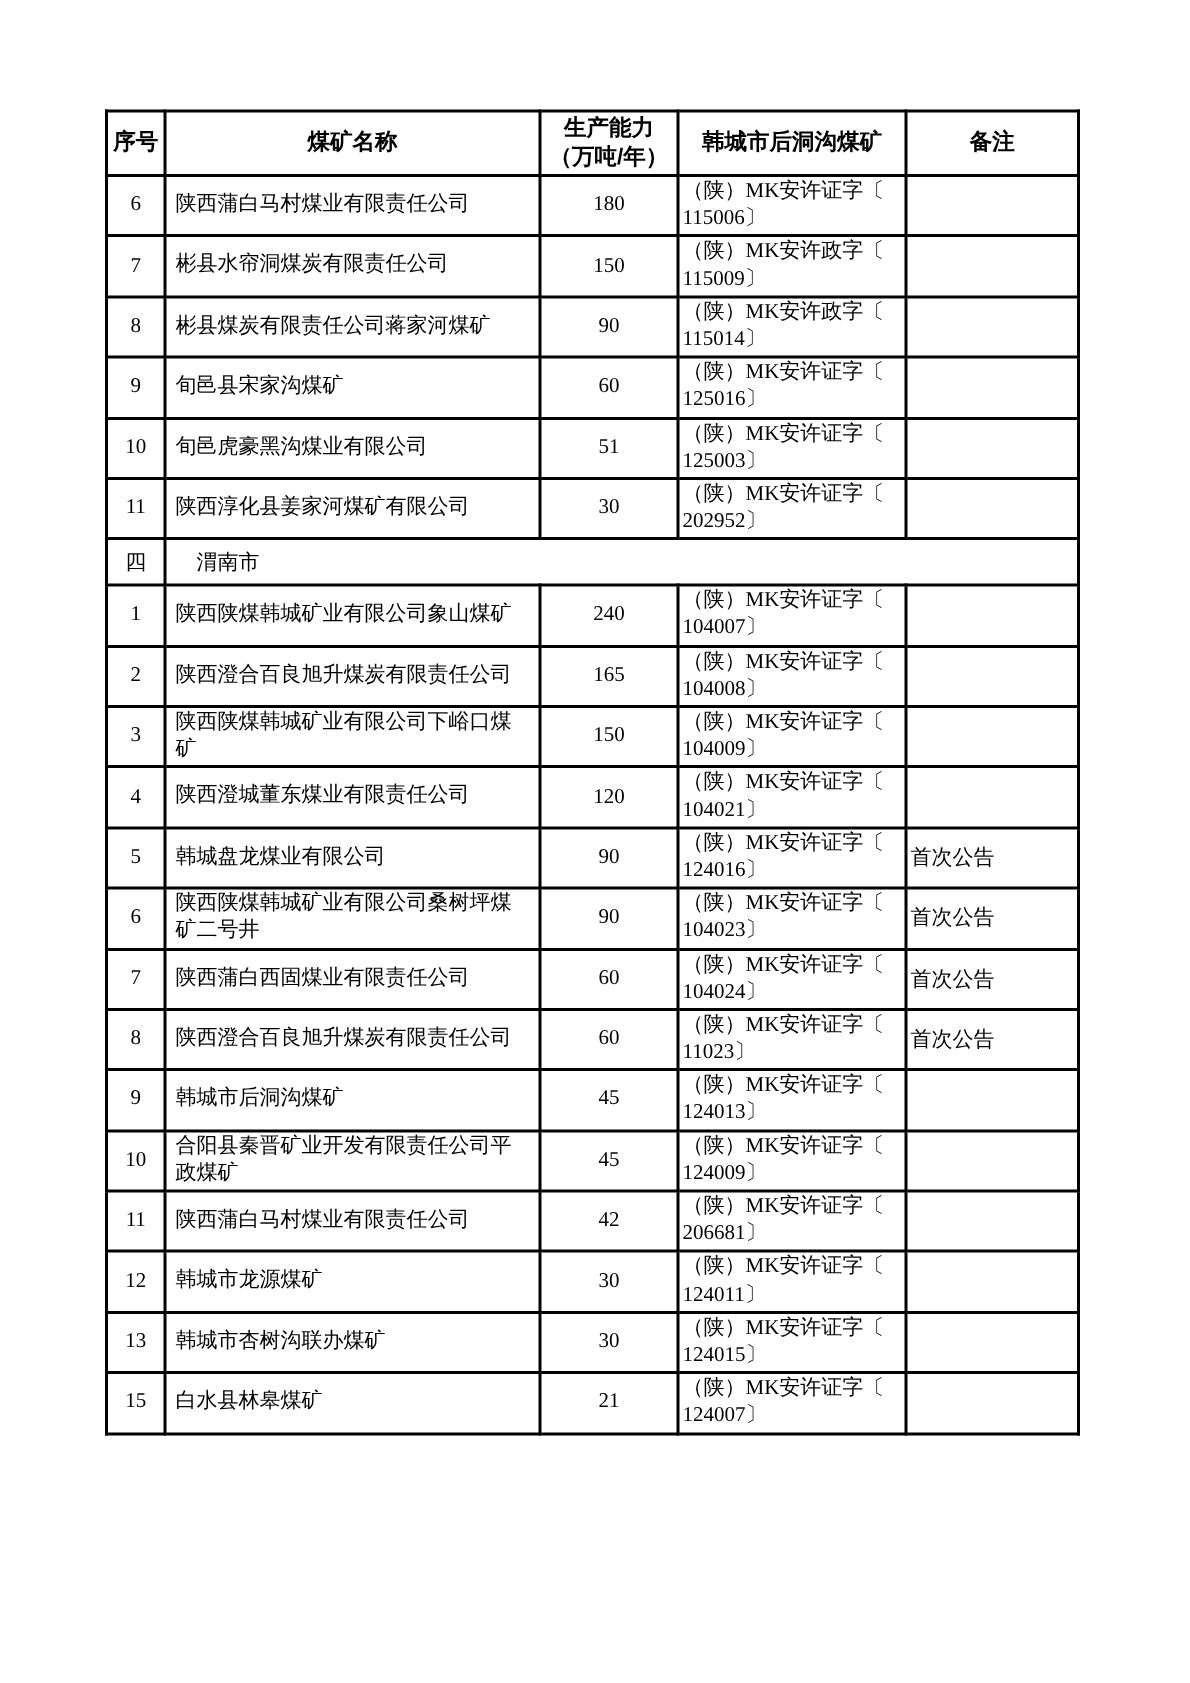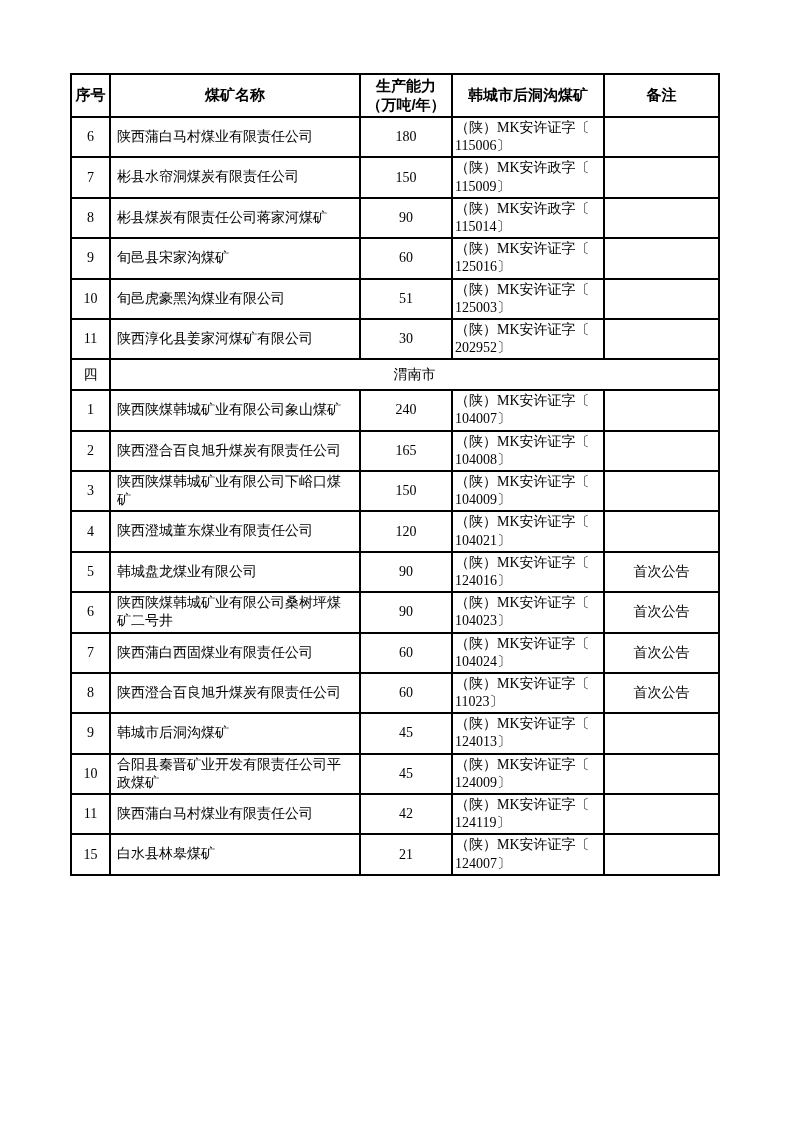--- a/index.html
+++ b/index.html
@@ -57,26 +57,26 @@
     font-size: 14px;
     padding: 0 2px;
   }
   td.cell-license {
     text-align: left;
     font-size: 14px;
     line-height: 1.3;
     padding: 1px 2px;
   }
   td.cell-note {
-    text-align: center;
+    text-align: left;
     font-size: 14px;
     padding: 0 2px;
   }
   td.cell-section-name {
-    text-align: center;
+    text-align: left;
     font-size: 14px;
     padding: 1px 20px;
   }
 </style>
 </head>
 <body>
 
 <div class="sheet">
   <table class="mine-table">
     <colgroup>
@@ -262,21 +262,41 @@
             <div>124009〕</div>
           </td>
           <td class="cell-note"></td>
         </tr>
         <tr class="data-row">
           <td class="cell-no">11</td>
           <td class="cell-name">陕西蒲白马村煤业有限责任公司</td>
           <td class="cell-capacity">42</td>
           <td class="cell-license">
             <div>（陕）MK安许证字〔</div>
-            <div>124119〕</div>
+            <div>206681〕</div>
+          </td>
+          <td class="cell-note"></td>
+        </tr>
+        <tr class="data-row">
+          <td class="cell-no">12</td>
+          <td class="cell-name">韩城市龙源煤矿</td>
+          <td class="cell-capacity">30</td>
+          <td class="cell-license">
+            <div>（陕）MK安许证字〔</div>
+            <div>124011〕</div>
+          </td>
+          <td class="cell-note"></td>
+        </tr>
+        <tr class="data-row">
+          <td class="cell-no">13</td>
+          <td class="cell-name">韩城市杏树沟联办煤矿</td>
+          <td class="cell-capacity">30</td>
+          <td class="cell-license">
+            <div>（陕）MK安许证字〔</div>
+            <div>124015〕</div>
           </td>
           <td class="cell-note"></td>
         </tr>
         <tr class="data-row">
           <td class="cell-no">15</td>
           <td class="cell-name">白水县林皋煤矿</td>
           <td class="cell-capacity">21</td>
           <td class="cell-license">
             <div>（陕）MK安许证字〔</div>
             <div>124007〕</div>

